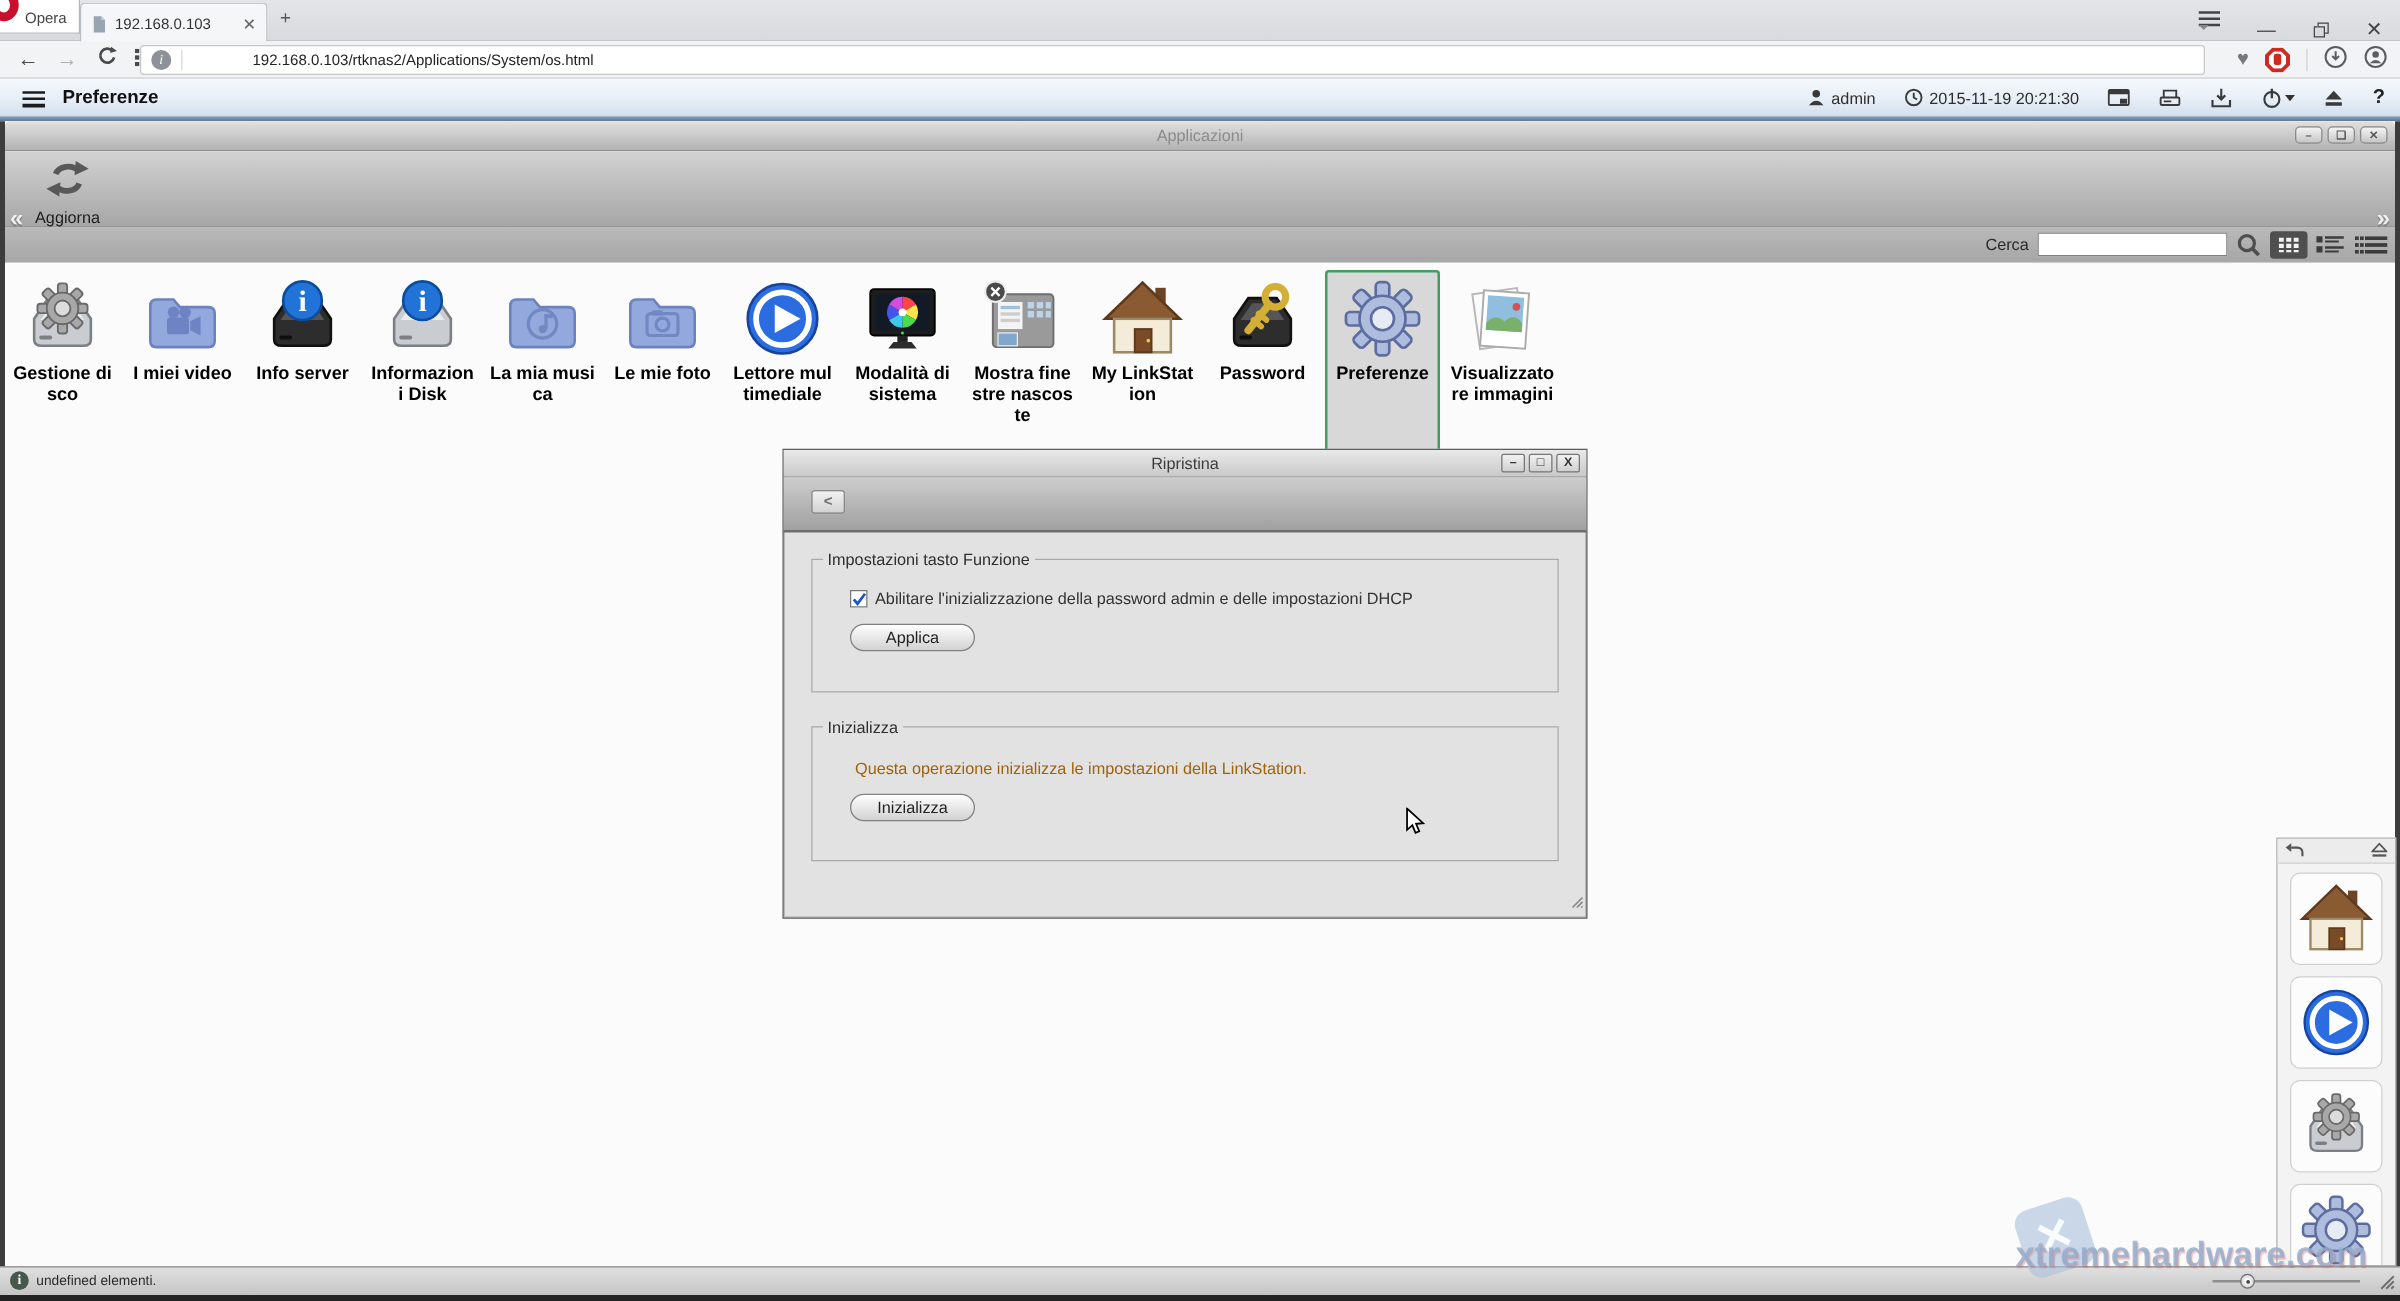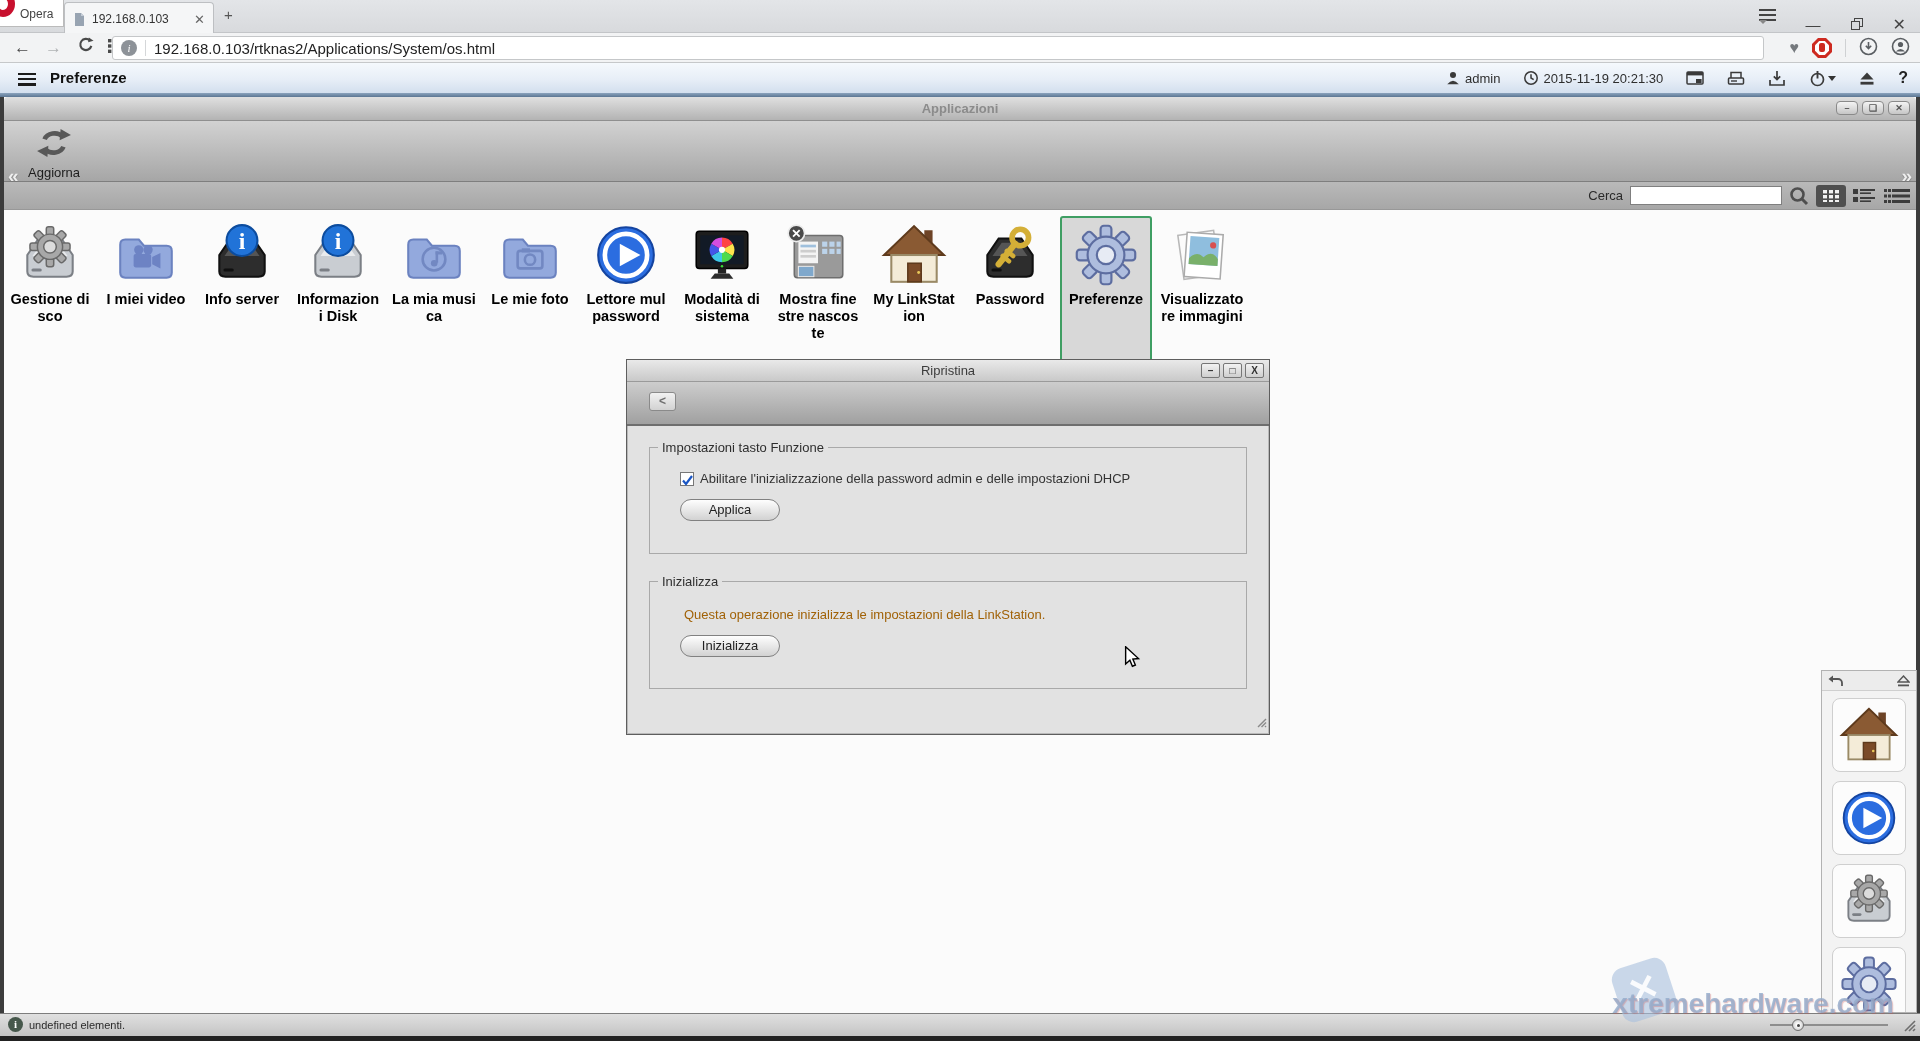--- a/index.html
+++ b/index.html
@@ -23,21 +23,21 @@
   .restore-sq i:first-child { right:0; top:0; }
   .restore-sq i:last-child { left:0; bottom:0; background:#d8dadd; }
   .glyph-x { font-size:16px; }
 
   .addressbar { position:absolute; left:0; top:33px; width:1920px; height:30px; background:#f2f3f4; border-bottom:1px solid #c6c8ca; display:flex; align-items:center; }
   .nav-ic { font-size:17px; font-weight:bold; margin-left:14px; color:#4a4a4a; }
   .nav-ic.dis { color:#b0b2b4; }
   .url-field { position:absolute; left:112px; top:3px; width:1652px; height:24px; background:#fff; border:1px solid #c5c7c9; border-radius:3px; display:flex; align-items:center; padding:0 8px; }
   .url-badge { width:16px; height:16px; border-radius:50%; background:#8d9298; color:#fff; font-size:11px; text-align:center; line-height:16px; font-style:italic; font-family:"Liberation Serif",serif; }
   .url-sep { width:1px; height:16px; background:#d5d7d9; margin:0 8px; }
-  .url-text { font-size:15px; color:#222; }
+  .url-text { font-size:12px; color:#222;margin-left:48px; }
   .bar-right { position:absolute; right:10px; top:0; height:30px; display:flex; align-items:center; gap:13px; }
   .heart { color:#75797d; font-size:16px; }
   .octagon { width:20px; height:20px; background:#cd2a20; clip-path:polygon(30% 0,70% 0,100% 30%,100% 70%,70% 100%,30% 100%,0 70%,0 30%); position:relative; }
   .octagon i { position:absolute; left:3px; top:3px; width:14px; height:14px; background:#fff; clip-path:polygon(30% 0,70% 0,100% 30%,100% 70%,70% 100%,30% 100%,0 70%,0 30%); }
   .octagon b { position:absolute; left:7px; top:5px; width:6px; height:9px; background:#cd2a20; border-radius:2px; }
   .vsep { width:1px; height:18px; background:#cfd1d3; }
 
   
   .nasbar { position:absolute; left:0; top:63px; width:1920px; height:30px; background:linear-gradient(#f5f9fd,#e7eef7 55%,#d3dfee); }
   .nasband { position:absolute; left:0; top:93px; width:1920px; height:4px; background:linear-gradient(#8ba3bd,#5b7693); }
@@ -46,21 +46,21 @@
   .nastitle { position:absolute; left:50px; top:6px; font-size:15px; font-weight:bold; color:#111; }
   .nasright { position:absolute; right:12px; top:0; height:30px; display:flex; align-items:center; gap:23px; color:#2e2e2e; font-size:13px; }
   .nasright svg { display:block; }
   .user-chip,.time-chip { display:flex; align-items:center; gap:4px; }
   .pw-caret { width:0;height:0;border-left:4px solid transparent;border-right:4px solid transparent;border-top:5px solid #333; }
   .help-q { font-size:16px; font-weight:bold; color:#222; }
 
   
   .appwindow { position:absolute; left:0; top:97px; width:1920px; height:916px; border-left:4px solid #3c3c3c; border-right:4px solid #3c3c3c; background:#fbfbfb; }
   .awhead { position:relative; height:24px; background:linear-gradient(#e0e0e0,#b3b3b3); border-bottom:1px solid #8f8f8f; border-radius:4px 4px 0 0; }
-  .awtitle { text-align:center; line-height:24px; font-size:13px; color:#8b8b8b;font-weight:bold; }
+  .awtitle { text-align:center; line-height:24px; font-size:13px; color:#8b8b8b; }
   .awbtns { position:absolute; right:6px; top:4px; display:flex; gap:4px; }
   .awbtn { width:22px; height:14px; border:1px solid #8a8a8a; border-radius:4px; background:linear-gradient(#f4f4f4,#c6c6c6); font-size:9px; line-height:12px; text-align:center; color:#555; font-weight:bold; }
   .awtoolbar { position:relative; height:61px; background:linear-gradient(#d2d2d2,#a6a6a6); border-bottom:1px solid #7e7e7e; }
   .chev { position:absolute; top:44px; font-size:19px; font-weight:bold; color:#efefef; text-shadow:0 1px 1px #777; }
   .chev.l { left:4px; }
   .chev.r { right:4px; }
   .refresh-wrap { position:absolute; left:24px; top:6px; width:52px; text-align:center; }
   .refresh-label { font-size:13px; color:#1d1d1d; margin-top:2px; }
   .searchstrip { position:relative; height:28px; background:linear-gradient(#b9b9b9,#a7a7a7); border-bottom:1px solid #989898; display:flex; justify-content:flex-end; align-items:center; gap:7px; padding-right:6px; }
   .search-label { font-size:13px; color:#2a2a2a; }
@@ -425,21 +425,21 @@
       </div>
       <div class="app-cell">
         <div class="app-icon">
           <svg viewBox="0 0 64 64">
             <circle cx="32" cy="32" r="27" fill="#2b6de0" stroke="#1444a0" stroke-width="2"></circle>
             <circle cx="32" cy="32" r="20.5" fill="none" stroke="#fff" stroke-width="4.5"></circle>
             <polygon points="26,21 46,32 26,43" fill="#fff"></polygon>
           </svg>
         </div>
         <div class="app-label">Lettore mul
-password</div>
+timediale</div>
       </div>
       <div class="app-cell">
         <div class="app-icon">
           <svg viewBox="0 0 64 64">
             <rect x="7" y="9" width="50" height="36" rx="3" fill="#1d1d1d" stroke="#000" stroke-width="1.5"></rect>
             <rect x="11" y="13" width="42" height="28" fill="#121a26"></rect>
             <path d="M32 27 L32 15 A12 12 0 0 1 42.4 21 Z" fill="#ff4444"></path>
             <path d="M32 27 L42.4 21 A12 12 0 0 1 42.4 33 Z" fill="#ffe34d"></path>
             <path d="M32 27 L42.4 33 A12 12 0 0 1 32 39 Z" fill="#4ddb4d"></path>
             <path d="M32 27 L32 39 A12 12 0 0 1 21.6 33 Z" fill="#3ec7e8"></path>

